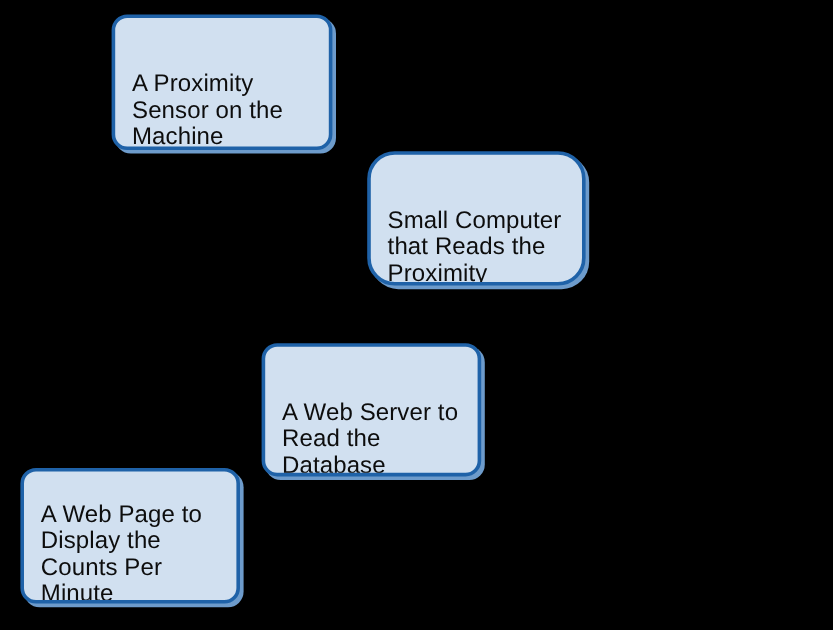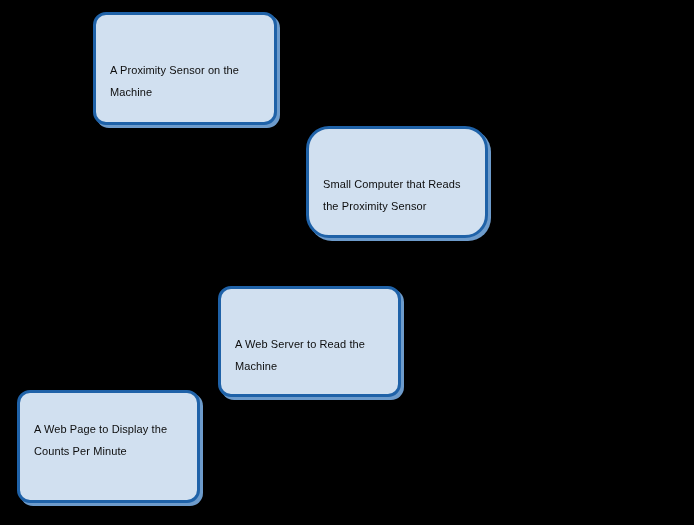--- a/index.html
+++ b/index.html
@@ -16,21 +16,21 @@
     font-family: "Liberation Sans", sans-serif;
   }
   .node {
     position: absolute;
     box-sizing: border-box;
     background: #D1E0F0;
     border: 3px solid #1F62A8;
     border-radius: 13px;
     box-shadow: 3px 3px 0 0 #6D9BCB;
     color: #0D0D0D;
-    font-size: 11px;
+    font-size: 20px;
     line-height: 22px;
     letter-spacing: 0.1px;
     padding: 22px 12px 10px 14px;
     white-space: pre-line;
     overflow: hidden;
   }
   .node-label {
     display: block;
   }
   
@@ -50,20 +50,20 @@
   <div class="node" id="node-proximity-sensor">
     <span class="node-label">A Proximity Sensor on the Machine</span>
   </div>
 
   <div class="node" id="node-small-computer">
     <span class="node-label">Small Computer that Reads the Proximity Sensor</span>
   </div>
 
 
   <div class="node" id="node-web-server">
-    <span class="node-label">A Web Server to Read the Machine</span>
+    <span class="node-label">A Web Server to Read the Database</span>
   </div>
 
   <div class="node" id="node-web-page">
     <span class="node-label">A Web Page to Display the Counts Per Minute</span>
   </div>
 
 </div>
 
 </body></html>

